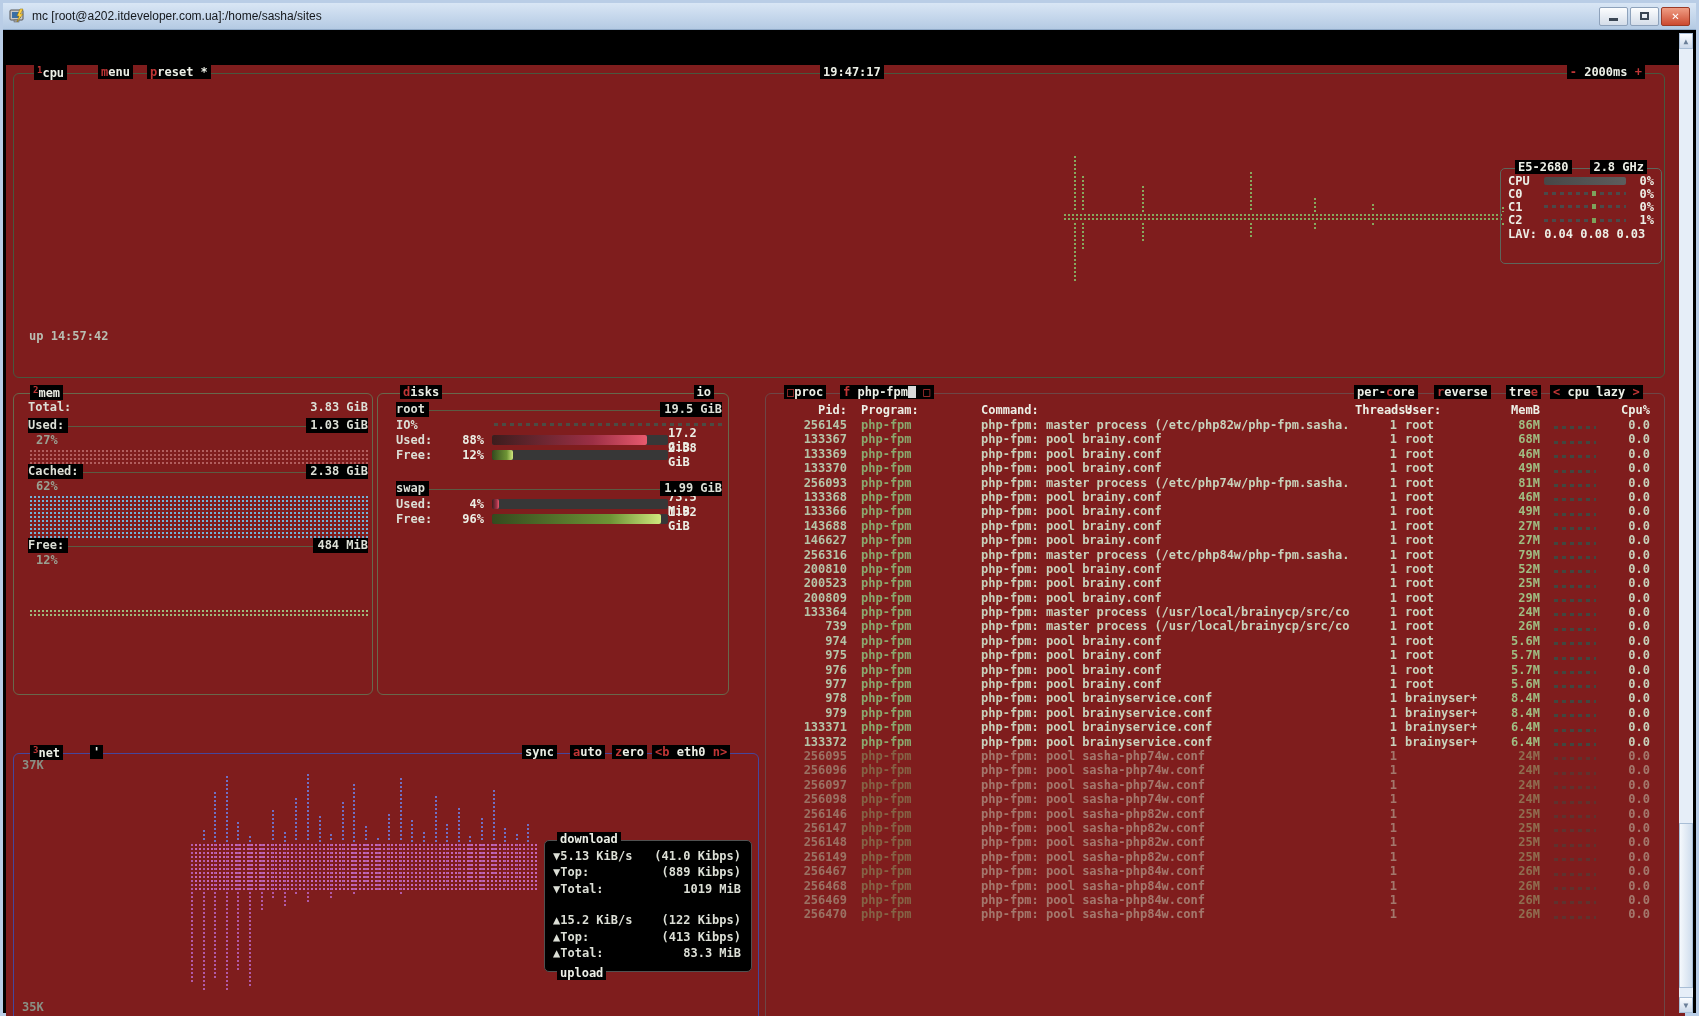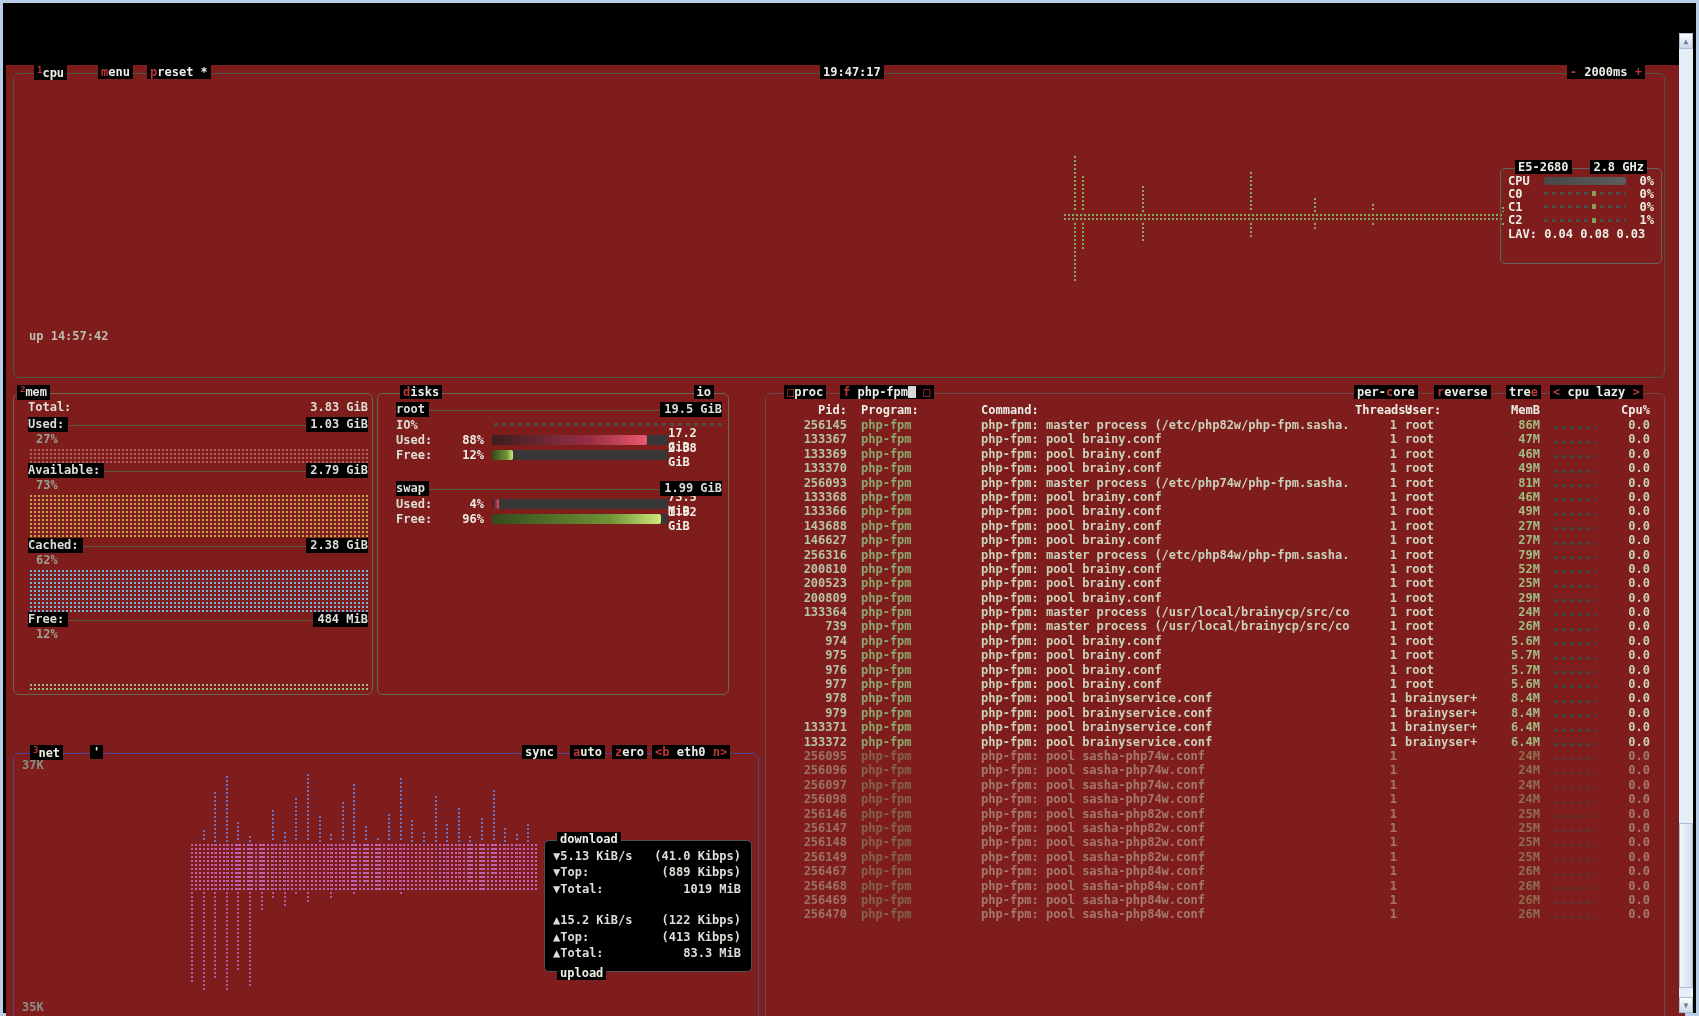--- a/index.html
+++ b/index.html
@@ -95,20 +95,40 @@
   .c-cpu{width:48px;text-align:right;color:var(--cmd);}
   .proc-head .c-pid,.proc-head .c-prog,.proc-head .c-cmd,.proc-head .c-thr,.proc-head .c-user,.proc-head .c-mem,.proc-head .c-cpu{color:var(--bright);}
   .pfoot{color:#787d74;}
   .cursorblk{display:inline-block;width:8px;height:12px;background:#d9d9d9;vertical-align:-2px;}
 </style>
 </head>
 <body>
 
 <div class="frame">
 
+  <div class="titlebar">
+    <svg width="17" height="16" viewBox="0 0 17 16">
+      <rect x="1" y="2" width="13" height="10" rx="1" fill="#c8c8c8" stroke="#555"></rect>
+      <rect x="3" y="4" width="9" height="6" fill="#3a6ea5"></rect>
+      <rect x="5" y="12" width="5" height="2" fill="#aaa" stroke="#555" stroke-width="0.5"></rect>
+      <polygon points="11,1 8,8 10,8 8,14 14,6 11.5,6 14,1" fill="#ffd24a" stroke="#8a6d00" stroke-width="0.5"></polygon>
+    </svg>
+    <div class="title-text">mc [root@a202.itdeveloper.com.ua]:/home/sasha/sites</div>
+    <div class="winbtns">
+      <div class="wbtn">
+          <div class="minline"></div>
+        </div>
+      <div class="wbtn">
+          <div class="maxbox"></div>
+        </div>
+      <div class="wbtn close">
+          <span>✕</span>
+        </div>
+    </div>
+  </div>
 
   <div class="terminal">
 
     <div class="box" style="left:7px;top:8px;width:1652px;height:305px;border-color:var(--b-cpu);">
       <div class="btl" style="left:20px;"><span class="sup">1</span><span>cpu</span></div>
       <div class="btl" style="left:84px;"><span class="r">m</span><span>enu</span></div>
       <div class="btl" style="left:133px;"><span class="r">p</span><span>reset *</span></div>
       <div class="btl" style="left:806px;"><span>19:47:17</span></div>
       <div class="btl" style="right:19px;"><span class="r">-</span> <span>2000ms</span> <span class="r">+</span></div>
 
@@ -163,42 +183,34 @@
               <span class="pval">1%</span>
             </div>
           </div>
         <div class="lavrow"><span>LAV:</span>&nbsp;<span>0.04 0.08 0.03</span></div>
       </div>
 
       <div class="trow uptime" style="left:15px;top:255px;"><span>up 14:57:42</span></div>
     </div>
 
     <div class="box" style="left:7px;top:328px;width:360px;height:302px;border-color:var(--b-olive);">
-      <div class="btl" style="left:3px;font-family:Liberation Mono, monospace;"><span class="sup">2</span><span>mem</span></div>
+      <div class="btl" style="left:16px;"><span class="sup">2</span><span>mem</span></div>
       <div class="mem-inner">
         <div class="totalrow">
           <span>Total:</span>
           <span class="val">3.83 GiB</span>
         </div>
         <div>
             <div class="mem-entry" style="height: 46px;">
               <div class="divrow">
                 <span class="lbl">Used:</span>
                 <span class="val">1.03 GiB</span>
               </div>
               <div class="pct">27%</div>
               <div class="dotgrid mgraph" style="height:16px;color:#b25e5e"></div>
-            </div>
-            <div class="mem-entry" style="height: 75px;">
-              <div class="divrow">
-                <span class="lbl">Available:</span>
-                <span class="val">2.79 GiB</span>
-              </div>
-              <div class="pct">73%</div>
-              <div class="dotgrid mgraph" style="height:45px;color:#c2a84e"></div>
             </div>
             <div class="mem-entry" style="height: 74px;">
               <div class="divrow">
                 <span class="lbl">Cached:</span>
                 <span class="val">2.38 GiB</span>
               </div>
               <div class="pct">62%</div>
               <div class="dotgrid mgraph" style="height:44px;color:#72b2d8"></div>
             </div>
             <div class="mem-entry" style="height: 78px;">
@@ -387,21 +399,21 @@
             </span>
     <span class="c-cpu">0.0</span>
   </div>
 
   <div class="prow">
     <span class="c-pid">133367</span>
     <span class="c-prog">php-fpm</span>
     <span class="c-cmd">php-fpm: pool brainy.conf</span>
     <span class="c-thr">1</span>
     <span class="c-user">root</span>
-    <span class="c-mem">47M</span>
+    <span class="c-mem">68M</span>
     <span class="c-dots">
               <i class="dashes"></i>
             </span>
     <span class="c-cpu">0.0</span>
   </div>
 
   <div class="prow">
     <span class="c-pid">133369</span>
     <span class="c-prog">php-fpm</span>
     <span class="c-cmd">php-fpm: pool brainy.conf</span>

